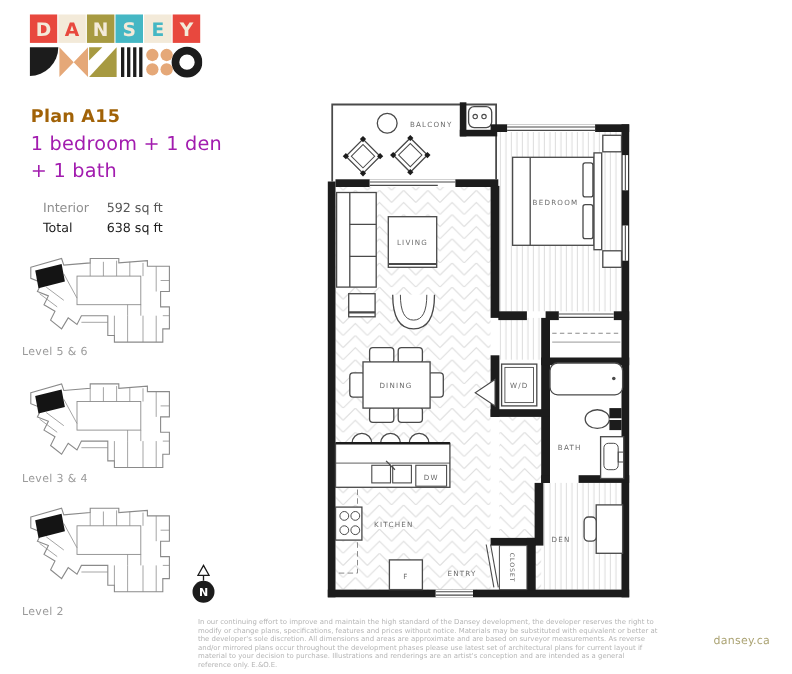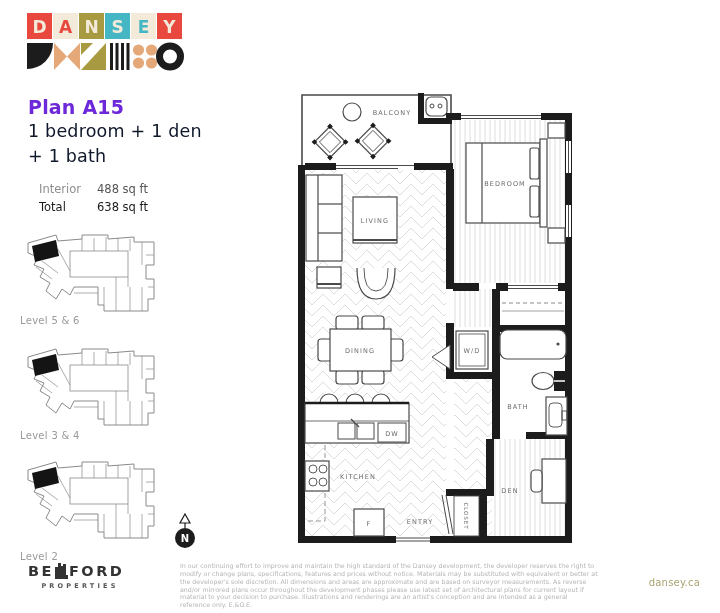--- a/index.html
+++ b/index.html
@@ -4,22 +4,22 @@
 <style>
   * { margin:0; padding:0; box-sizing:border-box; }
   html,body { background:#fff; }
   .page {
     position:relative; width:720px; height:613px; background:#fff;
     font-family:"DejaVu Sans", sans-serif; overflow:hidden;
   }
   .abs { position:absolute; }
 
   
-  .plan-title { left:28px; top:96px; font-size:19px; font-weight:bold; color:#6d28d9; letter-spacing:.2px; }
-  .plan-sub   { left:28px; font-size:17.5px; font-weight:400; color:#0f172a; letter-spacing:.2px; }
+  .plan-title { left:28px; top:96px; font-size:16px; font-weight:bold; color:#a16207; letter-spacing:.2px; }
+  .plan-sub   { left:28px; font-size:17.5px; font-weight:400; color:#a21caf; letter-spacing:.2px; }
   .sub1 { top:121px; } .sub2 { top:146px; }
 
   .area-table { left:28px; top:180px; width:150px; font-size:11.5px; color:#555;margin-left:11px; }
   .area-row { display:flex; line-height:18px; }
   .area-label { width:58px; color:#8e8e8e; }
   .area-row.total .area-label, .area-row.total .area-value { color:#1c1c1c; font-weight:normal; }
 
   .level-label { font-size:10px; color:#9b9b9b; letter-spacing:.3px; left:20px; }
 
   .disclaimer {
@@ -86,21 +86,21 @@
     </g>
   </svg>
 
   <div class="abs plan-title">Plan A15</div>
   <div class="abs plan-sub sub1">1 bedroom + 1 den</div>
   <div class="abs plan-sub sub2">+ 1 bath</div>
 
   <div class="abs area-table">
     <div class="area-row">
       <span class="area-label">Interior</span>
-      <span class="area-value">488 sq ft</span>
+      <span class="area-value">592 sq ft</span>
     </div>
     <div class="area-row total">
       <span class="area-label">Total</span>
       <span class="area-value">638 sq ft</span>
     </div>
   </div>
 
   <svg class="abs" style="left:12px; top:227px;" width="152" height="88" viewBox="0 0 152 88">
     <defs>
       <g id="bldg">
@@ -316,28 +316,18 @@
       <text class="rl" x="250" y="324">BATH</text>
       <text class="rl" x="90" y="394">KITCHEN</text>
       <text class="rl" x="124" y="351">DW</text>
       <text class="rl" x="101" y="441">F</text>
       <text class="rl" x="152" y="439">ENTRY</text>
       <text class="rl-sm" x="198" y="433" transform="rotate(90 198 431)">CLOSET</text>
       <text class="rl" x="242" y="408">DEN</text>
     </g>
   </svg>
 
-  <div class="abs belford">
-    <div class="belford-name">
-      <span>BE</span>
-        <svg width="13" height="16" viewBox="0 0 13 16" style="margin:0 1px;">
-          <path d="M0,16 V4 h3 V0 h3 v3 h2 V1 h3 v11 h2 v4 Z" fill="#333"></path>
-        </svg>
-        <span>FORD</span>
-    </div>
-    <div class="belford-sub">PROPERTIES</div>
-  </div>
 
   <p class="abs disclaimer">In our continuing effort to improve and maintain the high standard of the Dansey development, the developer reserves the right to modify or change plans, specifications, features and prices without notice. Materials may be substituted with equivalent or better at the developer's sole discretion. All dimensions and areas are approximate and are based on surveyor measurements. As reverse and/or mirrored plans occur throughout the development phases please use latest set of architectural plans for current layout if material to your decision to purchase. Illustrations and renderings are an artist's conception and are intended as a general reference only. E.&amp;O.E.</p>
 
   <div class="abs website">dansey.ca</div>
 
 </div>
 
 </body></html>

